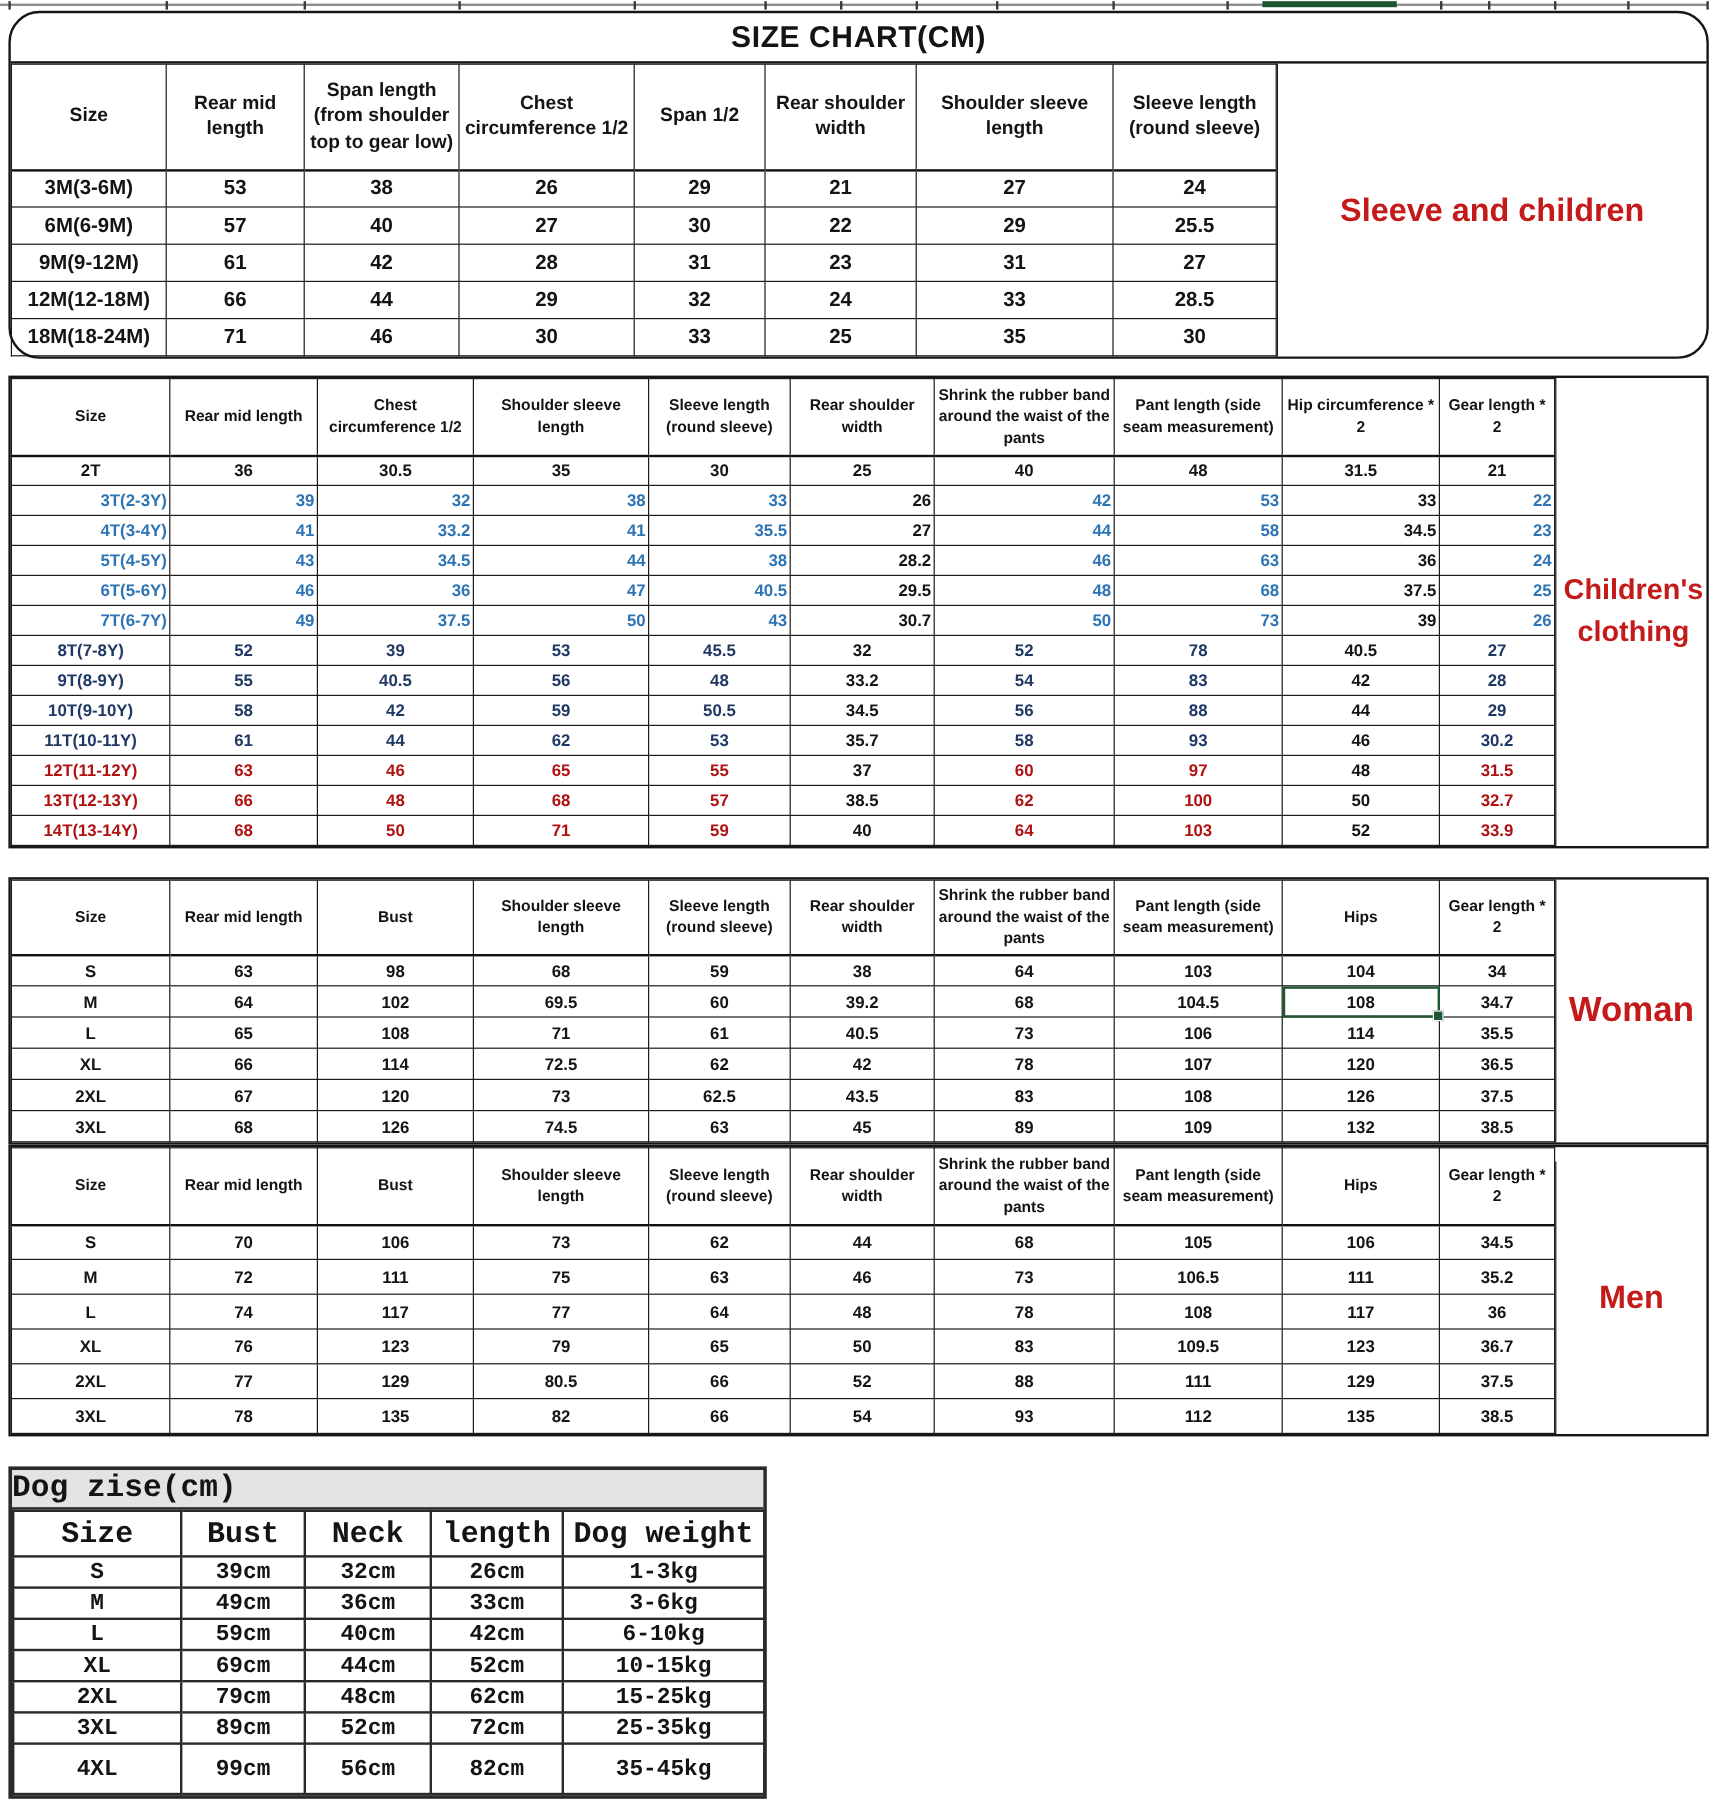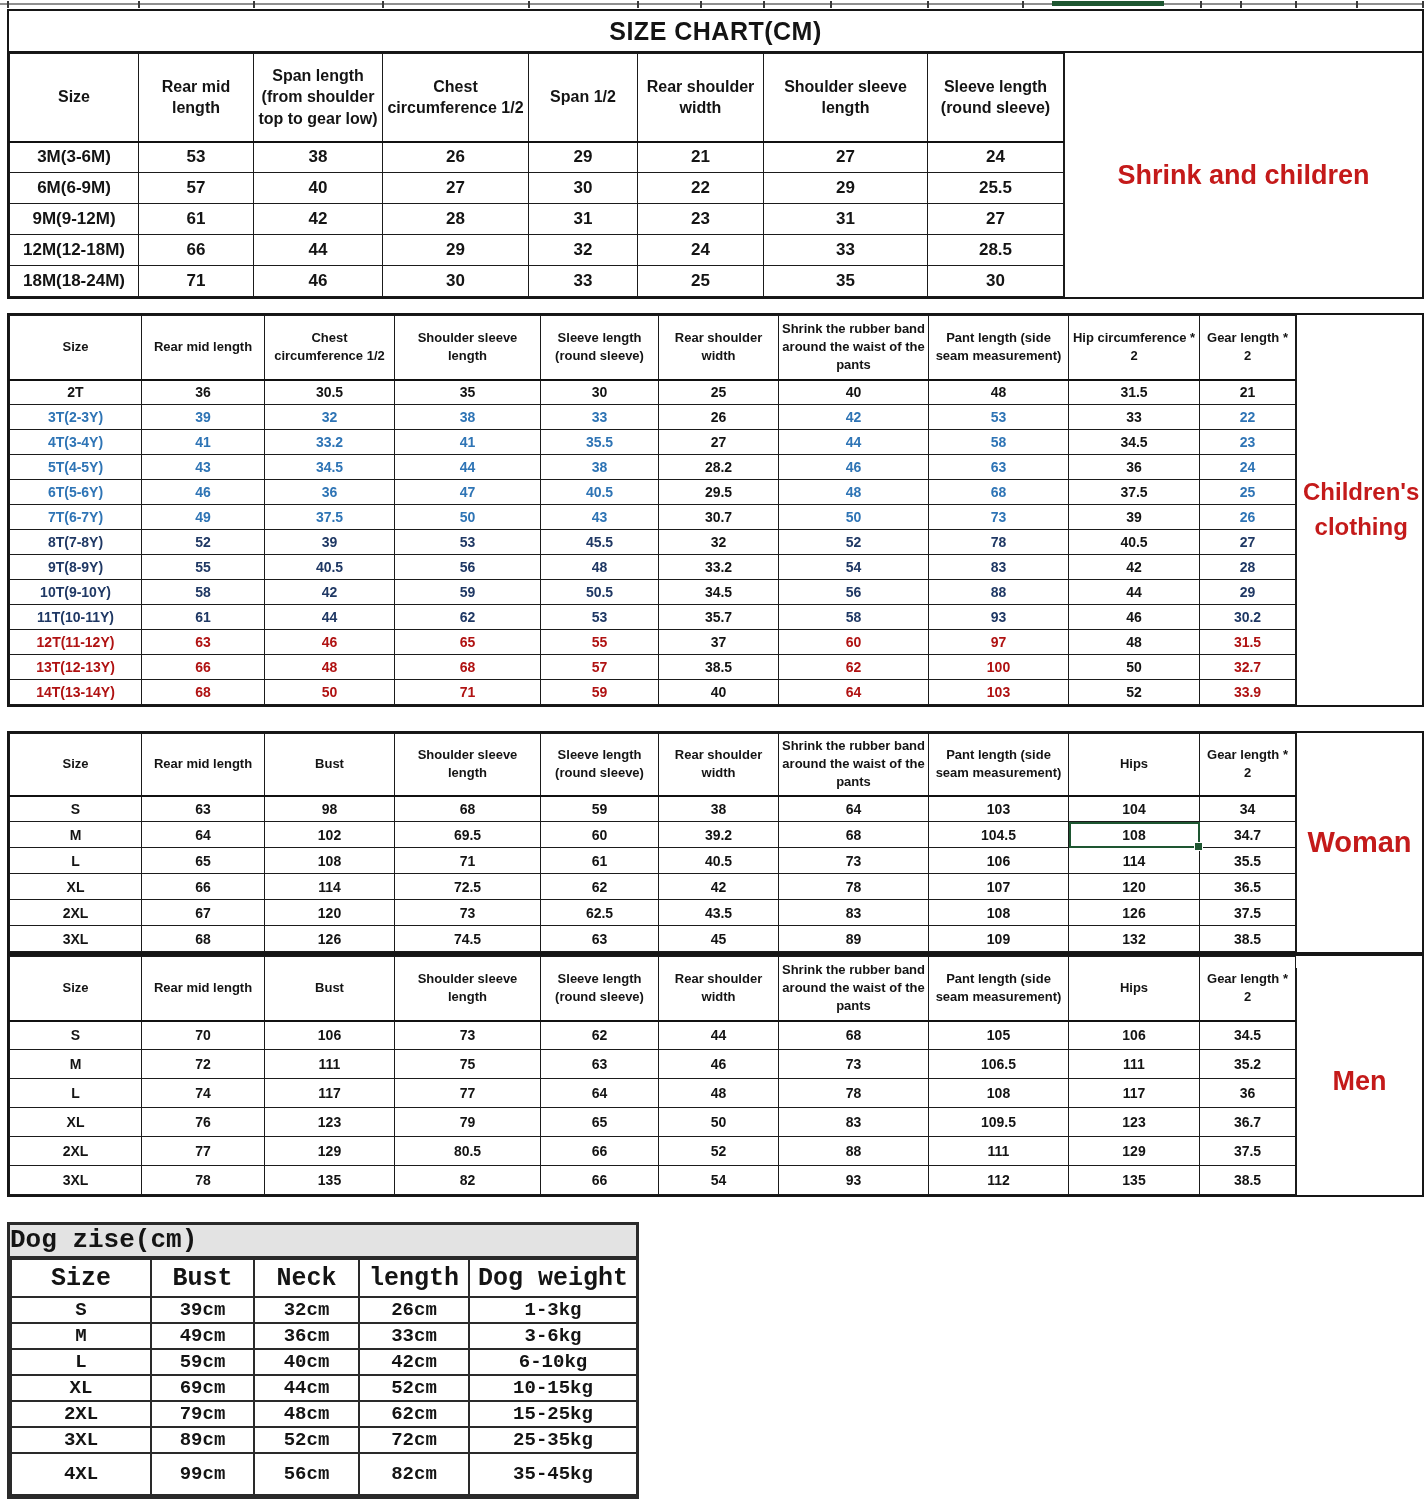--- a/index.html
+++ b/index.html
@@ -9,21 +9,21 @@
   }
 
   
   .top-strip{position:absolute;top:0;left:0;width:1428px;height:9px;background:#fff;}
   .strip-line{position:absolute;top:3px;left:0;width:1423px;height:2px;background:#8f8f8f;}
   .strip-tick{position:absolute;top:1px;width:2px;height:7px;background:#3a3a3a;}
   .col-indicator{position:absolute;top:1px;left:1052px;width:112px;height:5px;background:var(--selection-green);}
 
   
   .sec{position:absolute;left:7px;width:1417px;background:#fff;border:2px solid #161616;box-sizing:border-box;}
-  .sec1{top:9px;}
+  .sec1{top:9px;border-radius:26px;}
   .sec2{top:313px;}
   .sec3{top:731px;}
   .sec4{top:954px;}
 
   .chart-title{height:40px;line-height:40px;text-align:center;font-size:25px;font-weight:bold;
     border-bottom:2px solid #161616;letter-spacing:.5px;}
   .sec-body{display:flex;align-items:stretch;}
 
   table.tbl{border-collapse:collapse;table-layout:fixed;flex:0 0 auto;}
   .tbl th,.tbl td{border:1.6px solid #1b1b1b;text-align:center;vertical-align:middle;
@@ -43,21 +43,21 @@
   .tbl-children tbody td{font-size:14px;}
   .tbl-woman thead tr{height:62px;}
   .tbl-woman tbody tr{height:26px;}
   .tbl-woman tbody td{font-size:14px;}
   .tbl-men thead tr{height:64px;}
   .tbl-men tbody tr{height:29px;}
   .tbl-men tbody td{font-size:14px;}
 
   
   tr.c-black td{color:#141414;}
-  tr.c-blue td{color:var(--row-blue);}
+  tr.c-blue td{color:var(--row-blue);text-align:right;}
   tr.c-navy td{color:var(--row-navy);}
   tr.c-red td{color:var(--row-red);}
   .tbl td.c-black{color:#141414;}
 
   
   .tbl td.selected{outline:2.4px solid var(--selection-green);outline-offset:-2px;position:relative;}
   .tbl td.selected::after{content:"";position:absolute;right:-4px;bottom:-4px;width:7px;height:7px;
     background:var(--selection-green);border:1.5px solid #fff;z-index:3;}
 
   
@@ -178,21 +178,21 @@
               <td>71</td>
               <td>46</td>
               <td>30</td>
               <td>33</td>
               <td>25</td>
               <td>35</td>
               <td>30</td>
             </tr>
           </tbody>
       </table>
-      <div class="side-label label-infants">Shrink and children</div>
+      <div class="side-label label-infants">Sleeve and children</div>
     </div>
   </section>
 
   <section class="sec sec2">
     <div class="sec-body">
       <table class="tbl tbl-mid tbl-children">
         <colgroup>
           <col style="width:132px">
             <col style="width:123px">
             <col style="width:130px">

